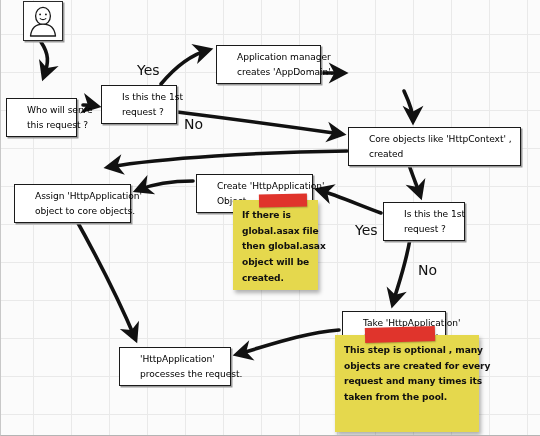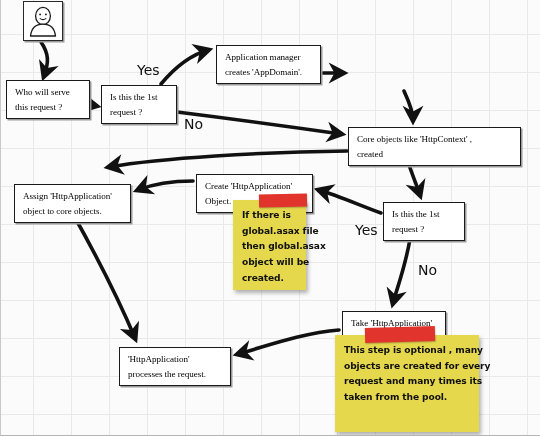--- a/index.html
+++ b/index.html
@@ -33,24 +33,23 @@
   }
   .node {
     position: absolute;
     background: #ffffff;
     border: 1.6px solid #1a1a1a;
     box-shadow: 1.5px 1.5px 0 #9a9a9a;
     box-sizing: border-box;
     font-size: 9.1px;
     line-height: 1.62;
     color: #000000;
-    padding: 4px 5px 4px 8px;
+    padding: 4px 5px 4px 20px;
     letter-spacing: -0.05px;
     z-index: 4;
-    font-family: Liberation Serif, serif;
   }
   .node span { display: block; white-space: nowrap; }
   .avatar-box {
     position: absolute;
     left: 22px; top: 1px;
     width: 38px; height: 38px;
     background: #ffffff;
     border: 1.4px solid #2a2a2a;
     box-shadow: 1.5px 1.5px 0 #9a9a9a;
     z-index: 5;
@@ -75,31 +74,31 @@
     z-index: 7;
     letter-spacing: -0.1px;
   }
   .sticky span { display: block; white-space: nowrap; }
   .tape {
     position: absolute;
     background: #e0342c;
     z-index: 8;
     box-shadow: 0.5px 1px 1.5px rgba(0,0,0,0.25);
   }
-  #n_who   { left: 5px;   top: 80px;  width: 84px;  }
+  #n_who   { left: 5px;   top: 98px;  width: 71px;  }
   #n_is1   { left: 100px; top: 85px;  width: 76px;  }
   #n_appmg { left: 215px; top: 45px;  width: 105px; }
   #n_appdm { left: 350px; top: 43px;  width: 110px; }
   #n_core  { left: 347px; top: 127px; width: 173px; }
   #n_is2   { left: 382px; top: 202px; width: 82px;  }
   #n_assign{ left: 13px;  top: 184px; width: 117px; }
   #n_create{ left: 195px; top: 174px; width: 117px; }
   #n_take  { left: 341px; top: 311px; width: 104px; }
   #n_proc  { left: 118px; top: 347px; width: 112px; }
-  #s_asax  { left: 232px; top: 200px; width: 73px;  height: 90px; }
+  #s_asax  { left: 232px; top: 200px; width: 85px;  height: 90px; }
   #s_pool  { left: 334px; top: 335px; width: 144px; height: 97px; }
   #t_asax  { left: 258px; top: 194px; width: 48px;  height: 13px; transform: rotate(-1.2deg); }
   #t_pool  { left: 364px; top: 327px; width: 70px;  height: 15px; transform: rotate(-1.5deg); }
   .lbl_yes1 { left: 136px; top: 62px; }
   .lbl_no1  { left: 183px; top: 116px; }
   .lbl_yes2 { left: 354px; top: 222px; }
   .lbl_no2  { left: 417px; top: 262px; }
 </style>
 </head>
 <body>

